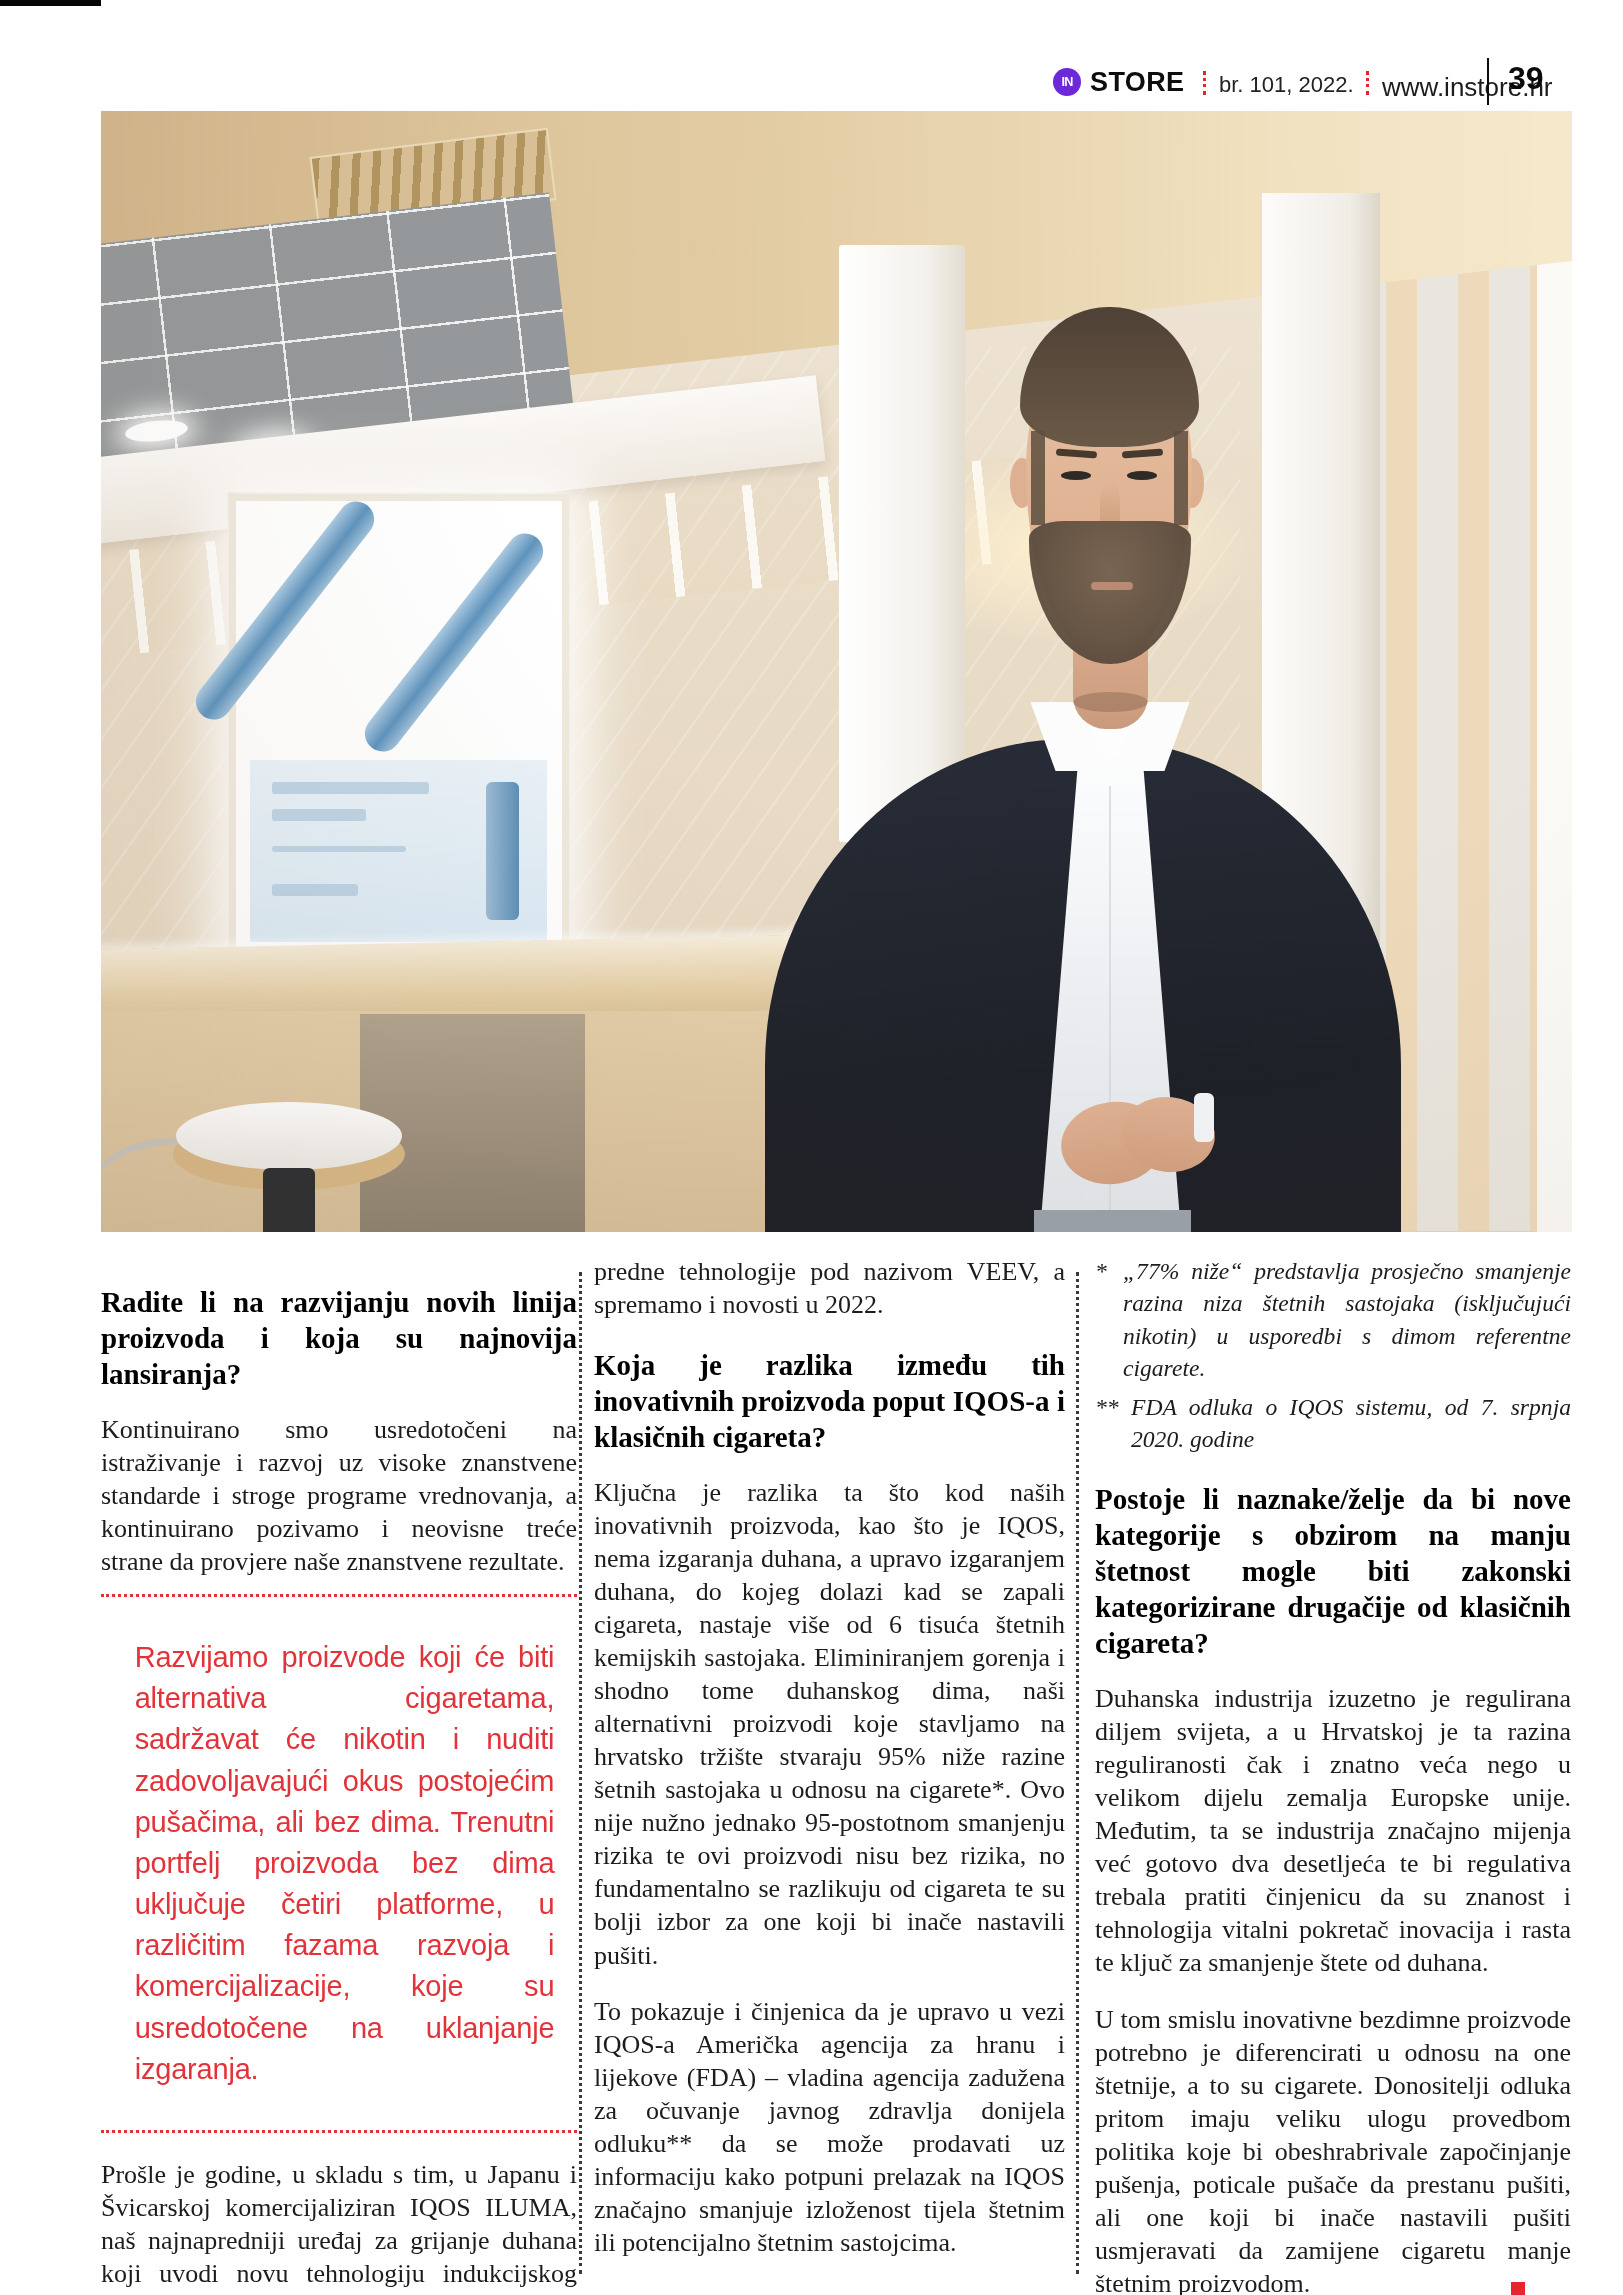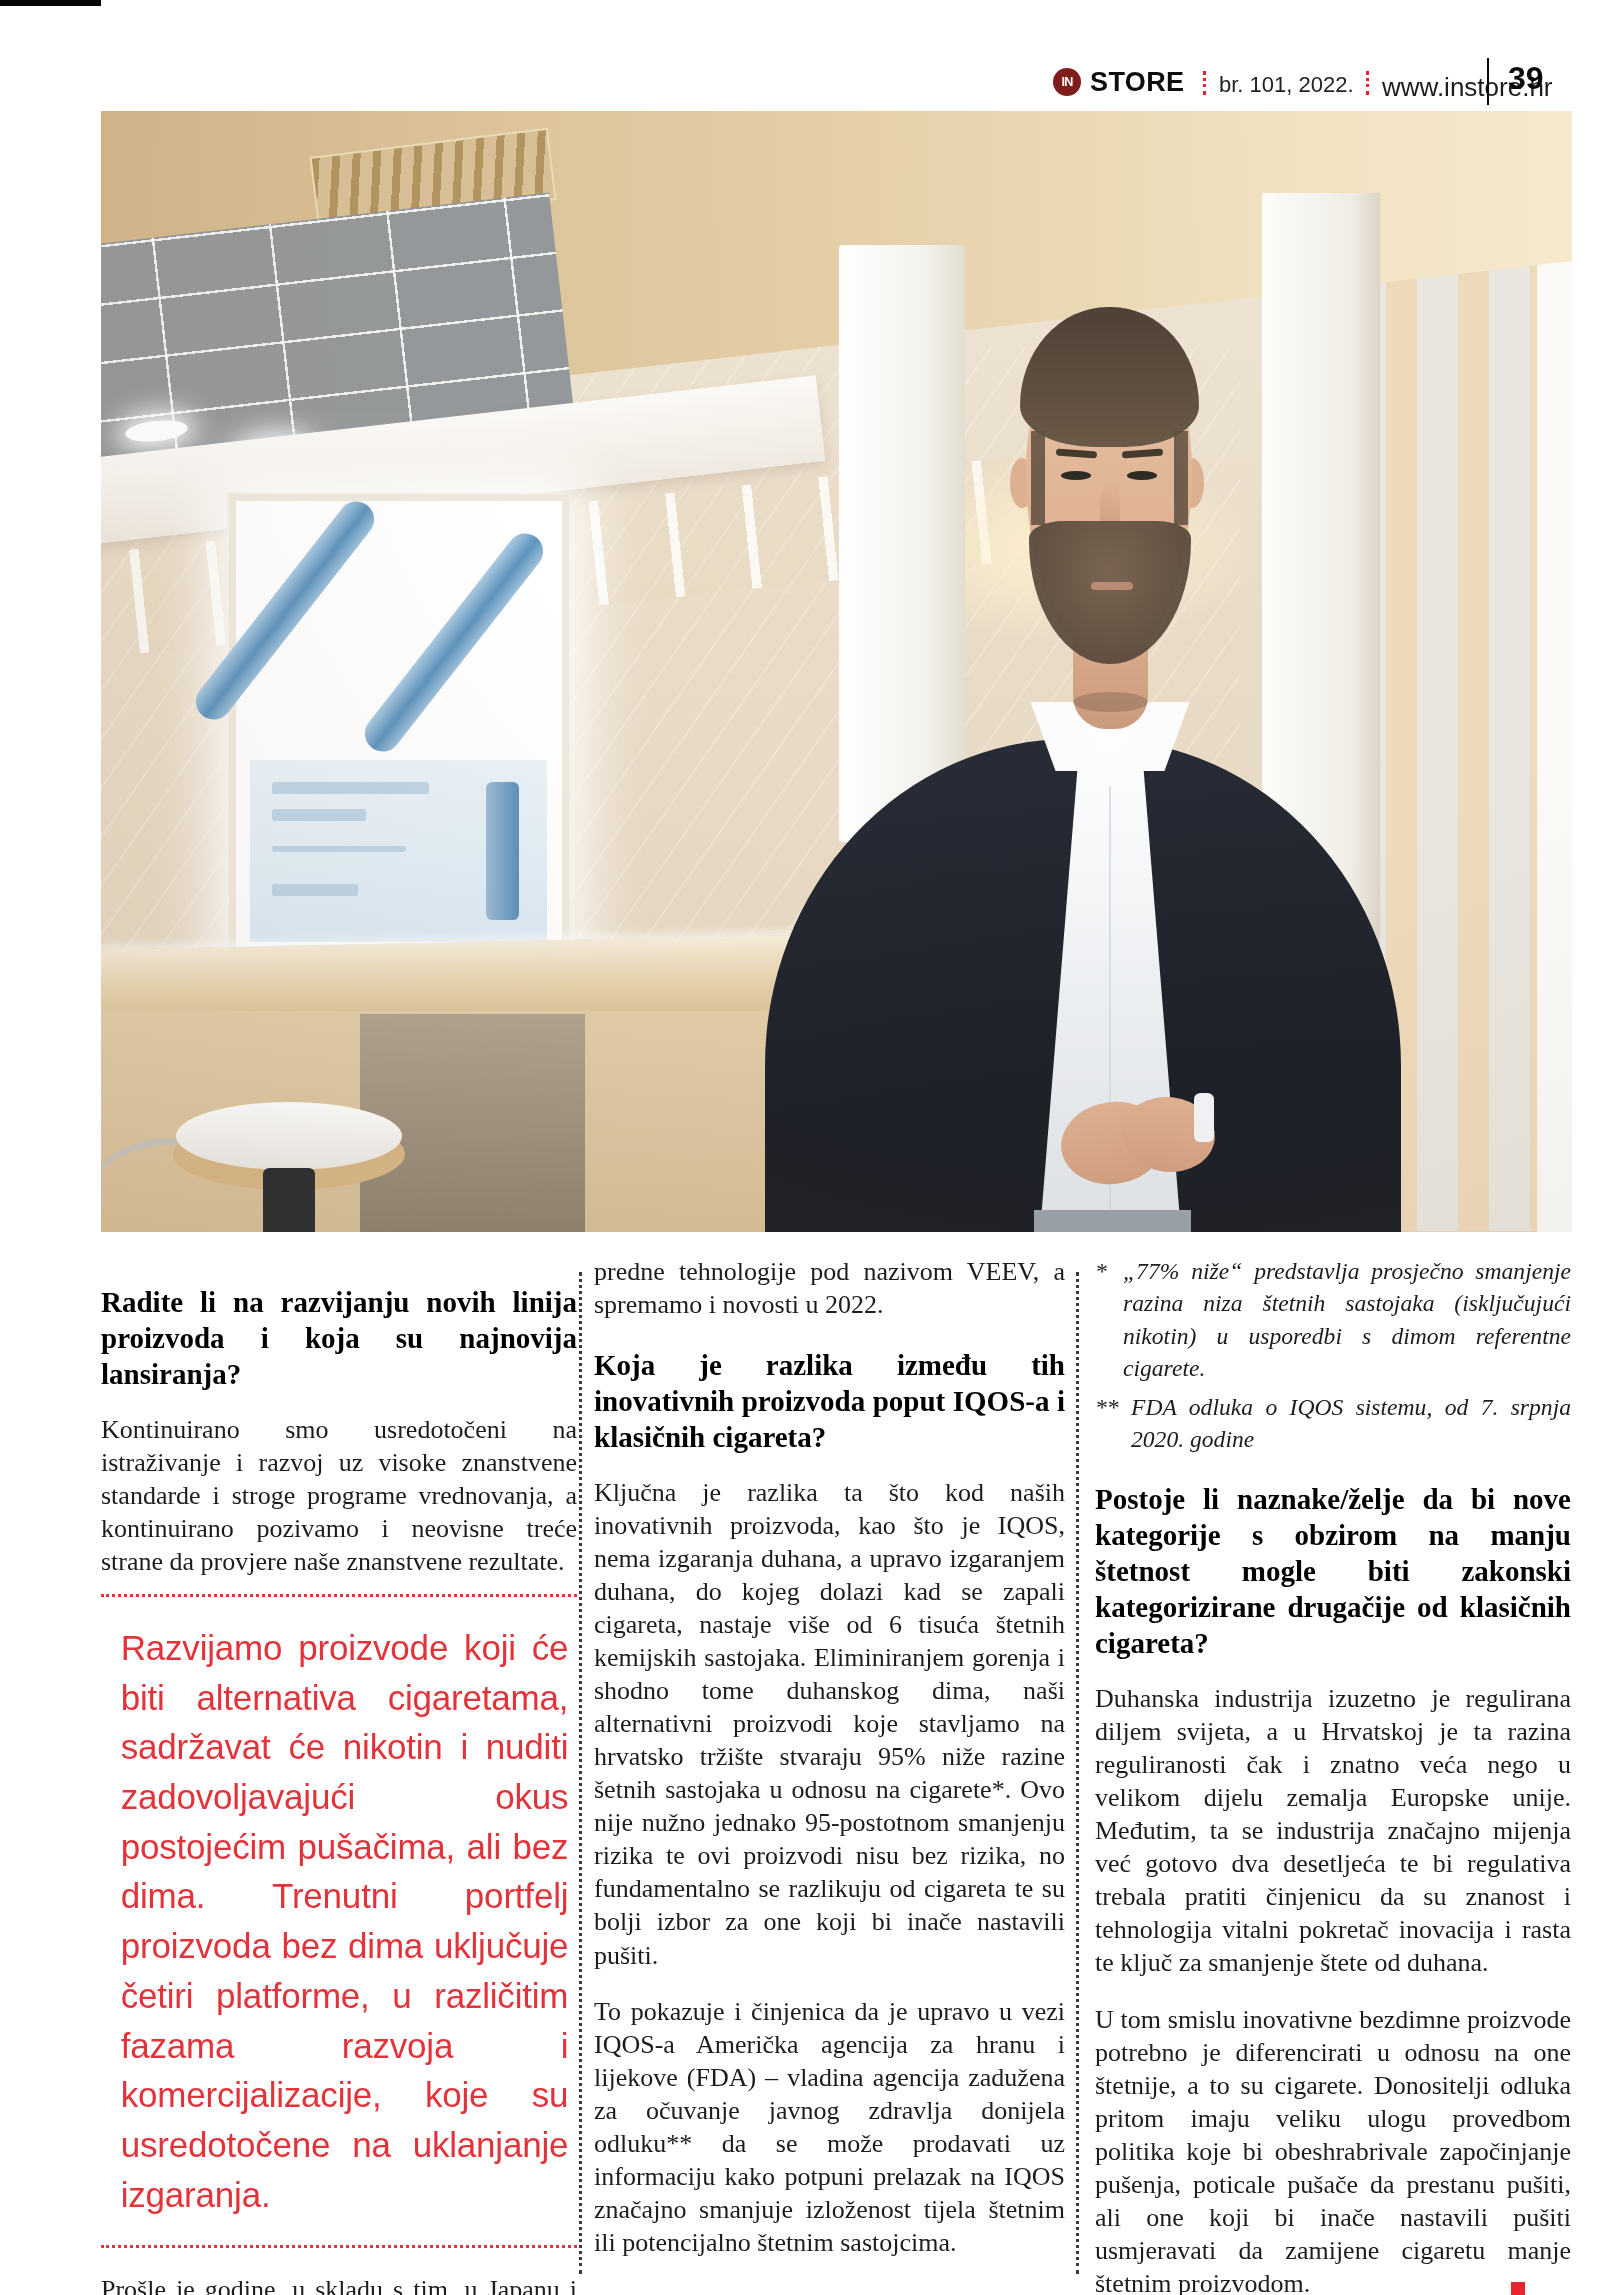--- a/index.html
+++ b/index.html
@@ -2,21 +2,21 @@
 <html style="font-size:12.6px"><head>
 <meta charset="utf-8">
 <style>
   html,body{margin:0;padding:0;}
   body{width:1623px;height:2295px;background:#ffffff;font-family:"Liberation Serif",serif;}
   .page{position:relative;width:1623px;height:2295px;background:#ffffff;overflow:hidden;}
   .abs{position:absolute;}
 
   
   .edge-tick{left:0;top:252;width:101px;height:5.5px;background:#060606;}
-  .logo-circle{left:1053px;top:68px;width:28px;height:28px;border-radius:50%;background:#7f1d1d;color:#fff;
+  .logo-circle{left:1053px;top:68px;width:28px;height:28px;border-radius:50%;background:#6d28d9;color:#fff;
     display:flex;align-items:center;justify-content:center;font-family:"Liberation Sans",sans-serif;
     font-weight:bold;font-size:12.6px;letter-spacing:-0.8px;}
   .mast-store{left:1090px;top:67px;font-family:"Liberation Sans",sans-serif;font-weight:bold;font-size:27px;
     color:#0d0d0d;letter-spacing:0.4px;white-space:nowrap;}
   .mast-dots{top:71px;height:23.6px;width:0;border-left:3.1px dotted #e2242d;}
   .mast-issue{left:1219px;top:72px;font-family:"Liberation Sans",sans-serif;font-size:22px;color:#222;white-space:nowrap;}
   .mast-web{left:1382px;top:72px;font-family:"Liberation Sans",sans-serif;font-size:26px;color:#1c1c1c;white-space:nowrap;}
   .mast-vline{left:1487px;top:58px;height:47px;width:0;border-left:2.4px solid #0a0a0a;}
   .mast-page{left:1508px;top:60px;font-family:"Liberation Sans",sans-serif;font-weight:bold;font-size:32px;color:#0a0a0a;}
 
@@ -113,22 +113,22 @@
 
   
   .col{position:absolute;color:#1d1c1a;}
   .col-sep{width:0;border-left:3.1px dotted #3c3a38;top:1272px;height:1002px;}
   .sep-1{left:579px;}
   .sep-2{left:1076px;}
   .q{font-weight:bold;color:#000;font-size:29px;line-height:1.24;text-align:justify;margin:0 0 20.4px 0;}
   .p{font-size:26px;line-height:1.27;text-align:justify;margin:0 0 23.6px 0;}
   .p:last-child{margin-bottom:0;}
   .redline{border:none;border-top:3.9px dotted #e2333a;margin:0;}
-  .quote{font-family:"Liberation Sans",sans-serif;color:#e2333a;font-size:35px;line-height:1.42;
-    text-align:justify;letter-spacing:-0.2px;padding:22px 4.7px 22px 15.7px;margin:4px;}
+  .quote{font-family:"Liberation Sans",sans-serif;color:#e2333a;font-size:29px;line-height:1.42;
+    text-align:justify;letter-spacing:-0.2px;padding:22px 4.7px 22px 15.7px;margin:18px;}
   .fn{font-style:italic;font-size:23.6px;line-height:1.37;text-align:justify;position:relative;margin:0 0 6.3px 0;}
   .fn .star{position:absolute;left:0;top:0;}
   .fn-1{padding-left:28px;}
   .fn-2{padding-left:36px;}
   .q3{margin-top:27px;}
   .last-p{position:relative;}
   .end-square{position:absolute;right:46px;bottom:4.7px;width:14px;height:14px;background:#e8242c;}
 </style>
 </head>
 <body>

